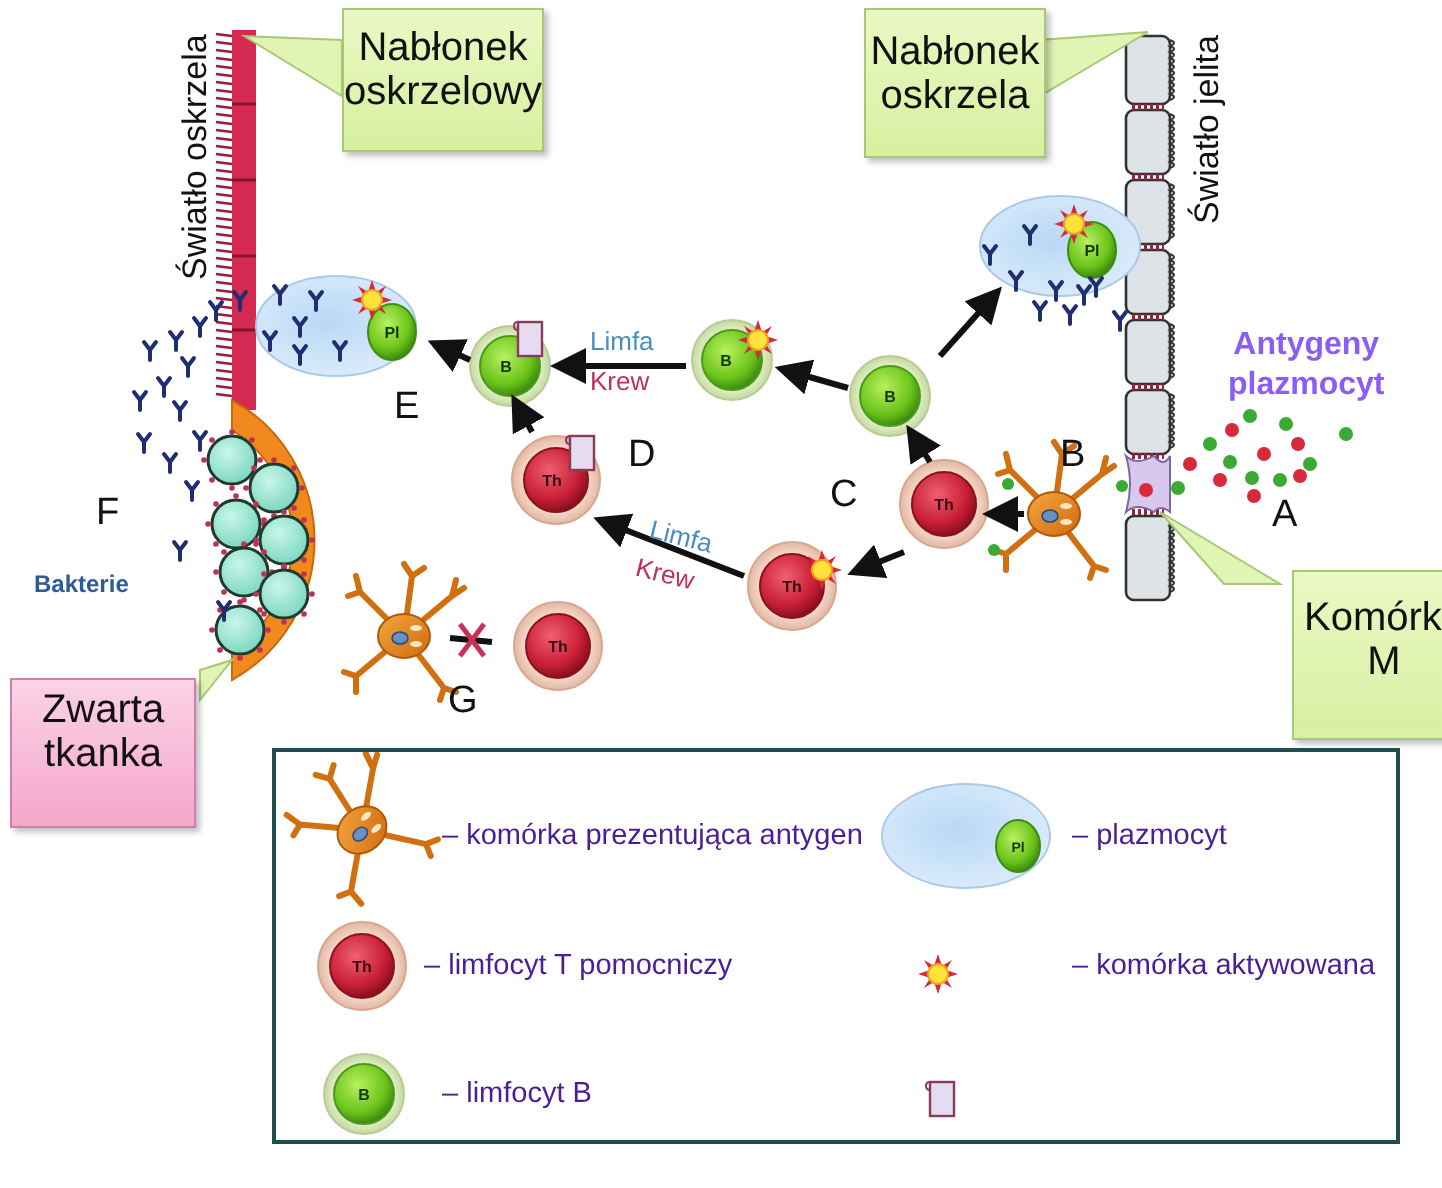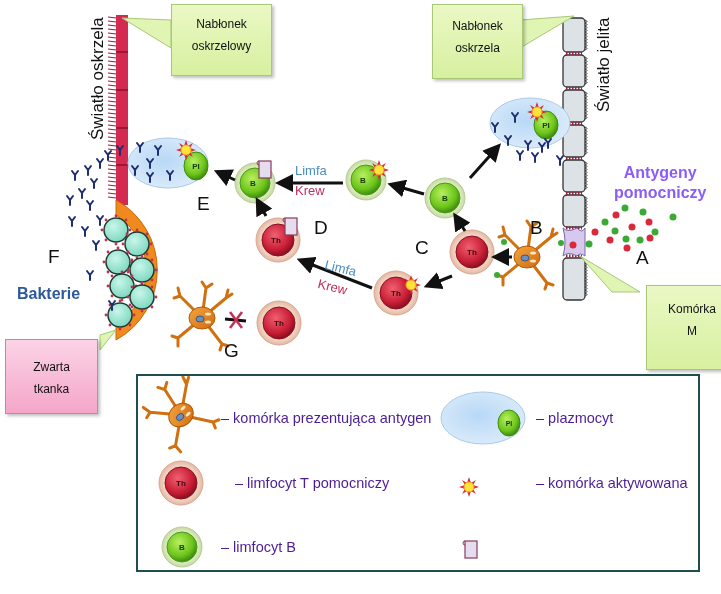--- a/index.html
+++ b/index.html
@@ -2,21 +2,21 @@
 <html><head>
 <meta charset="utf-8">
 <style>
   html, body { margin: 0; padding: 0; background: #ffffff; }
   body { width: 721px; height: 594px; position: relative; overflow: hidden;
          font-family: "Liberation Sans", sans-serif; }
   #stage { position: absolute; left: 0; top: 0; width: 721px; height: 594px; }
   .lbl { position: absolute; font-family: "Liberation Sans", sans-serif; white-space: nowrap; }
   .callout { position: absolute; background: linear-gradient(180deg,#eaf8c4 0%,#d7f0a0 100%);
              border: 1px solid #a8c878; box-shadow: 2px 2px 3px rgba(0,0,0,0.25);
-             text-align: center; font-size: 12px; line-height: 22px; color: #111; }
+             text-align: center; font-size: 20px; line-height: 22px; color: #111; }
   .callout.pink { background: linear-gradient(180deg,#fbd3e6 0%,#f5a6c9 100%); border-color: #d080a8; }
   .letter { font-size: 19px; color: #111; }
   .vtext { position: absolute; font-size: 17px; color: #111; transform-origin: left top;
            transform: rotate(-90deg); white-space: nowrap; }
   .legend-box { position: absolute; left: 136px; top: 374px; width: 560px; height: 194px;
                 border: 2px solid #1f4e4e; background: #fff; }
   .legend-text { position: absolute; font-size: 14.5px; color: #4c1d95; white-space: nowrap; }
 </style>
 </head>
 <body>
@@ -355,37 +355,37 @@
     <div>oskrzelowy</div>
 </div>
 <div class="callout" style="left:432px; top:4px; width:91px; height:75px; padding-top:10px; box-sizing:border-box;">
   <div>Nabłonek</div>
     <div>oskrzela</div>
 </div>
 <div class="callout" style="left:613px; top:285px; width:92px; height:85px; padding-top:12px; box-sizing:border-box;margin-left:33px;">
   <div>Komórka</div>
     <div>M</div>
 </div>
-<div class="callout pink" style="left:5px; top:339px; width:93px; height:75px; padding-top:16px; box-sizing:border-box;">
+<div class="callout pink" style="left:5px; top:339px; width:93px; height:75px; padding-top:4px; box-sizing:border-box;">
   <div>Zwarta</div>
     <div>tkanka</div>
 </div>
 
 <div class="lbl letter" style="left:636px; top:247px;">A</div>
 <div class="lbl letter" style="left:530px; top:217px;">B</div>
 <div class="lbl letter" style="left:415px; top:237px;">C</div>
 <div class="lbl letter" style="left:314px; top:217px;">D</div>
 <div class="lbl letter" style="left:197px; top:193px;">E</div>
 <div class="lbl letter" style="left:48px; top:246px;">F</div>
 <div class="lbl letter" style="left:224px; top:340px;">G</div>
 
-<div class="lbl" style="left:17px; top:285px; font-size:16px; font-weight:bold; color:#2e5a9a;">Bakterie</div>
+<div class="lbl" style="left:17px; top:285px; font-size:12px; font-weight:bold; color:#2e5a9a;">Bakterie</div>
 <div class="lbl" style="left:614px; top:163px; font-size:16px; font-weight:bold; color:#8b5cf6; text-align:center; line-height:20px;">
   <div>Antygeny</div>
-  <div>pomocniczy</div>
+  <div>plazmocyt</div>
 </div>
 
 <div class="lbl" style="left:295px; top:163px; font-size:13px; color:#4a8ec0;">Limfa</div>
 <div class="lbl" style="left:295px; top:183px; font-size:13px; color:#c0305a;">Krew</div>
 <div class="lbl" style="left:327px; top:257px; font-size:13px; color:#4a8ec0; transform:rotate(14deg); transform-origin:left top;">Limfa</div>
 <div class="lbl" style="left:320px; top:276px; font-size:13px; color:#c0305a; transform:rotate(14deg); transform-origin:left top;">Krew</div>
 
 <div class="legend-box">
   <svg style="position:absolute; left:0; top:0;" width="560" height="194" viewBox="0 0 560 194">
     <g>
@@ -405,17 +405,17 @@
       <text x="371" y="50" font-size="7" font-weight="bold" text-anchor="middle" fill="#123a08" font-family="Liberation Sans, sans-serif">Pl</text>
     </g>
     <g>
         <use href="#star" x="331" y="111"></use>
       </g>
     <g>
         <use href="#memo" x="333" y="174"></use>
       </g>
   </svg>
   <div class="legend-text" style="left:83px; top:34px;">–  komórka prezentująca antygen</div>
-  <div class="legend-text" style="left:97px; top:99px;">–  limfocyt T pomocniczy</div>
+  <div class="legend-text" style="left:74px; top:99px;">–  limfocyt T pomocniczy</div>
   <div class="legend-text" style="left:83px; top:163px;">–  limfocyt B</div>
   <div class="legend-text" style="left:398px; top:34px;">– plazmocyt</div>
   <div class="legend-text" style="left:398px; top:99px;">– komórka aktywowana</div>
 </div>
 
 </body></html>

